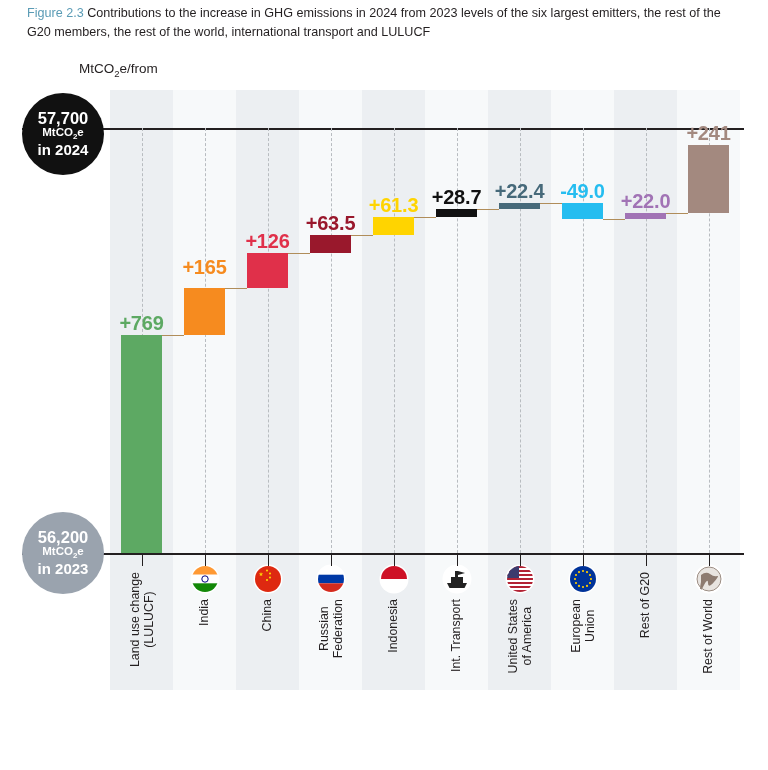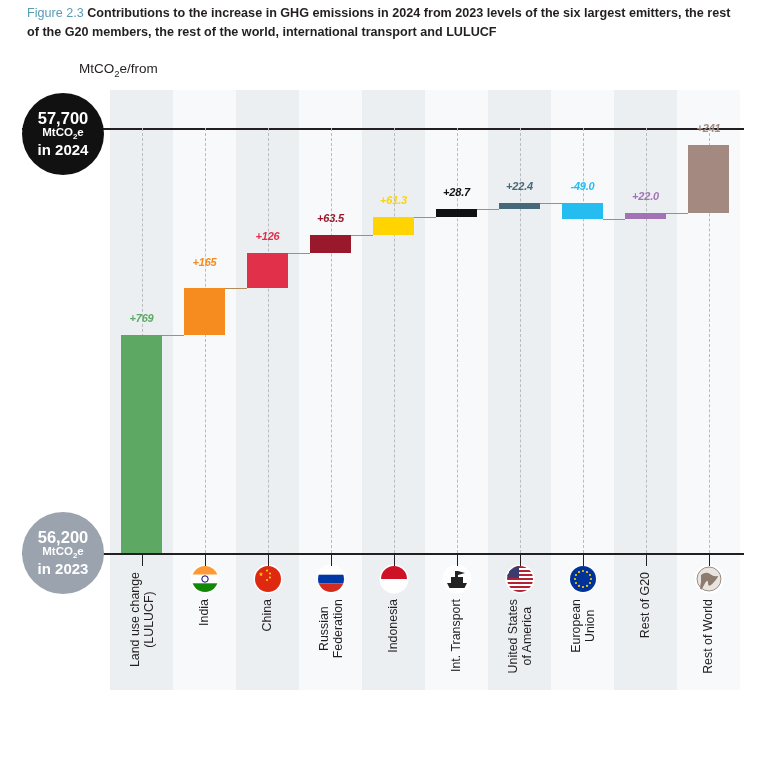--- a/index.html
+++ b/index.html
@@ -11,21 +11,21 @@
     overflow:hidden;
     position:relative;
   }
 
   
   #caption{
     position:absolute; left:27px; top:4px; width:714px;
     font-size:12.6px; line-height:18.5px; color:#231f20;
   }
   #caption .figno{color:#5a9bb5; font-weight:normal;}
-  #caption .captext{font-weight:bold;}
+  #caption .captext{font-weight:normal;}
 
   
   #chart{
     position:absolute; left:0; top:0; width:768px; height:770px;
   }
 
   
   #plot{
     position:absolute; left:110px; top:90px; width:630px; height:600px;
   }
@@ -68,23 +68,22 @@
     position:absolute;
   }
   
   .connector{
     position:absolute; height:0; border-top:1.1px solid #b08d5a;
   }
 
   
   .vlabel{
     position:absolute;
-    font-size:11px; font-weight:bold; white-space:nowrap;
+    font-size:20px; font-weight:bold; white-space:nowrap;
     letter-spacing:-0.2px;
-    font-style:italic;
   }
 
   
   .badge{
     position:absolute; border-radius:50%;
     display:flex; flex-direction:column;
     align-items:center; justify-content:center;
     color:#ffffff; text-align:center; line-height:1.04;
   }
   #badge-2024{

